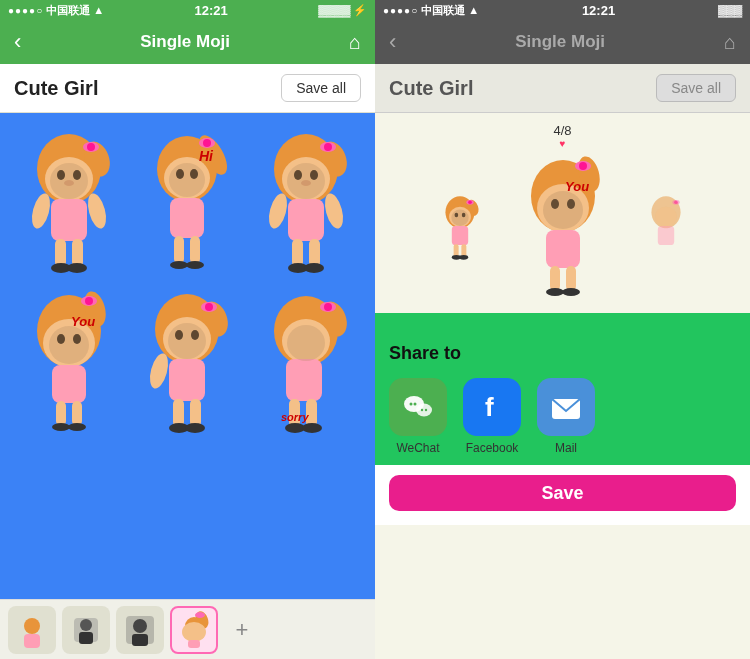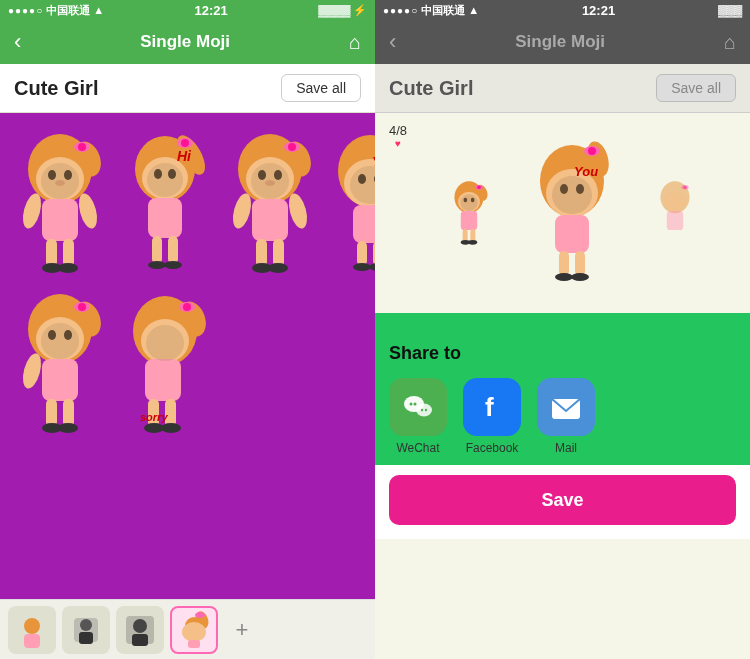--- a/index.html
+++ b/index.html
@@ -88,24 +88,24 @@
       background: white;
       font-size: 14px;
       color: #333;
       cursor: pointer;
     }
 
     .sticker-grid {
       flex: 1;
       padding: 10px;
       display: grid;
-      grid-template-columns: 1fr 1fr 1fr 1fr;
+      grid-template-columns: 1fr 1fr 1fr;
       grid-template-rows: repeat(3, 160px);
       gap: 0;
-      background: #a21caf;
+      background: #3b82f6;
       overflow: hidden;
     }
 
     .sticker-cell {
       display: flex;
       align-items: center;
       justify-content: center;
       position: relative;
     }
 
@@ -199,21 +199,21 @@
       color: #888;
       cursor: pointer;
     }
 
     .sticker-preview-area {
       background: #f5f5e8;
       padding: 10px 14px;
       position: relative;
       height: 200px;
       display: flex;
-      flex-direction: row;
+      flex-direction: column;
     }
 
     .counter {
       text-align: center;
       font-size: 13px;
       color: #333;
       margin-bottom: 4px;
     }
 
     .counter .heart {
@@ -294,21 +294,21 @@
       gap: 0;
     }
 
     .save-button {
       background: #e91e8c;
       border: none;
       border-radius: 10px;
       color: white;
       font-size: 18px;
       font-weight: 600;
-      height: 50px;
+      height: 36px;
       cursor: pointer;
       margin-bottom: 4px;
     }
 
     .cancel-button {
       background: white;
       border: none;
       color: #333;
       font-size: 17px;
       height: 44px;

